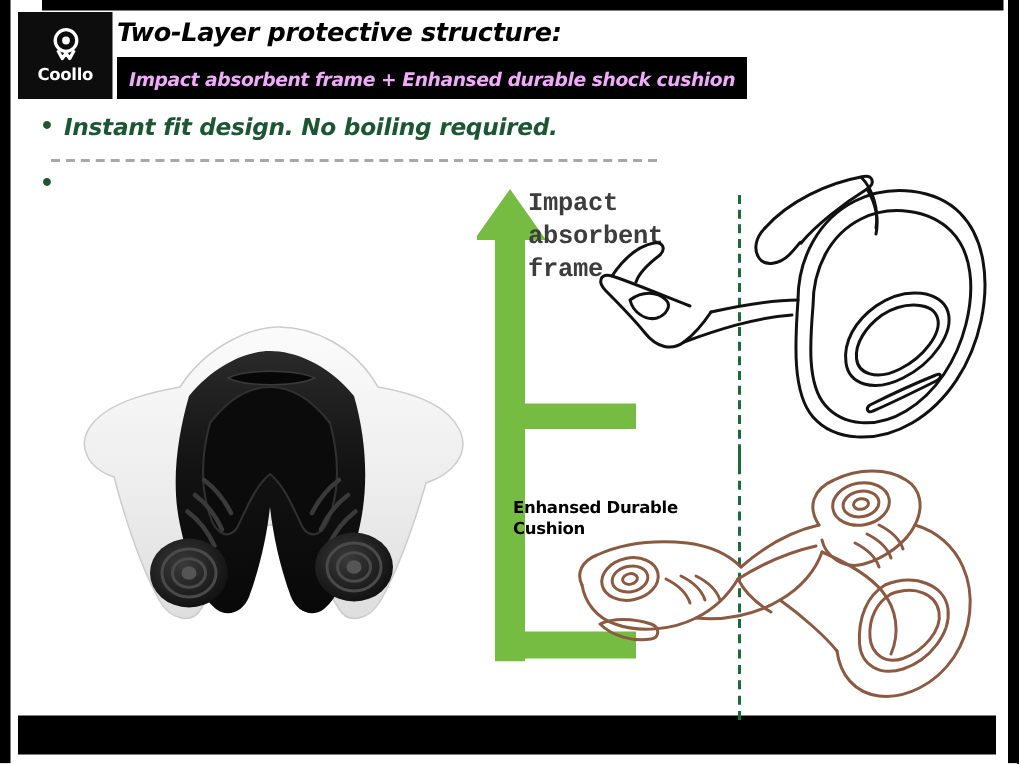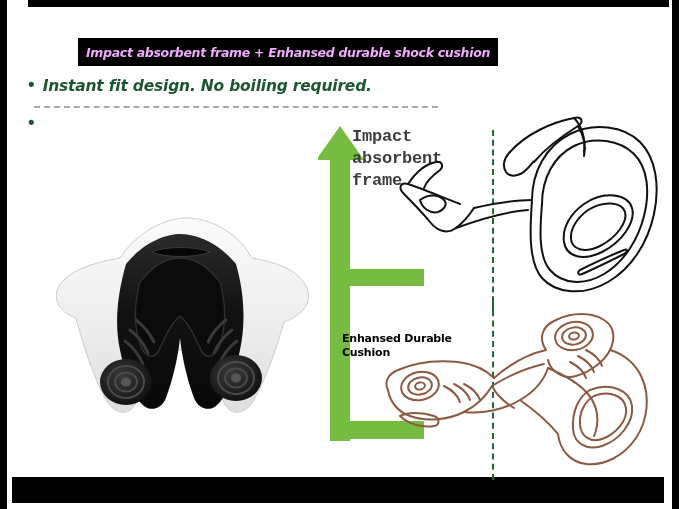--- a/index.html
+++ b/index.html
@@ -253,21 +253,32 @@
 
 <div class="page">
 
   <div class="edge-left"></div>
   <div class="edge-right"></div>
   <div class="top-strip"></div>
   <div class="bottom-bar"></div>
 
   <div class="header">
 
-
+    <div class="logo-box">
+      <svg class="logo-mark" viewBox="0 0 26 24">
+        <circle cx="13" cy="9" r="7.2" fill="none" stroke="#ffffff" stroke-width="2.2"></circle>
+        <circle cx="13" cy="9" r="2.6" fill="#ffffff"></circle>
+        <path d="M7.5 15.5 L10.5 21 L13 17.5 L15.5 21 L18.5 15.5" fill="none" stroke="#ffffff" stroke-width="2.2" stroke-linejoin="round"></path>
+      </svg>
+      <span class="logo-word">Coollo</span>
+    </div>
+
+    <div class="title-band">
+      <span class="title-text">Two-Layer protective structure:</span>
+    </div>
 
     <div class="subtitle-band">
       <span class="subtitle-text">Impact absorbent frame + Enhansed durable shock cushion</span>
     </div>
 
   </div>
 
   <div class="bullets">
     <div class="bullet-row">
       <span class="bullet-dot">•</span>

